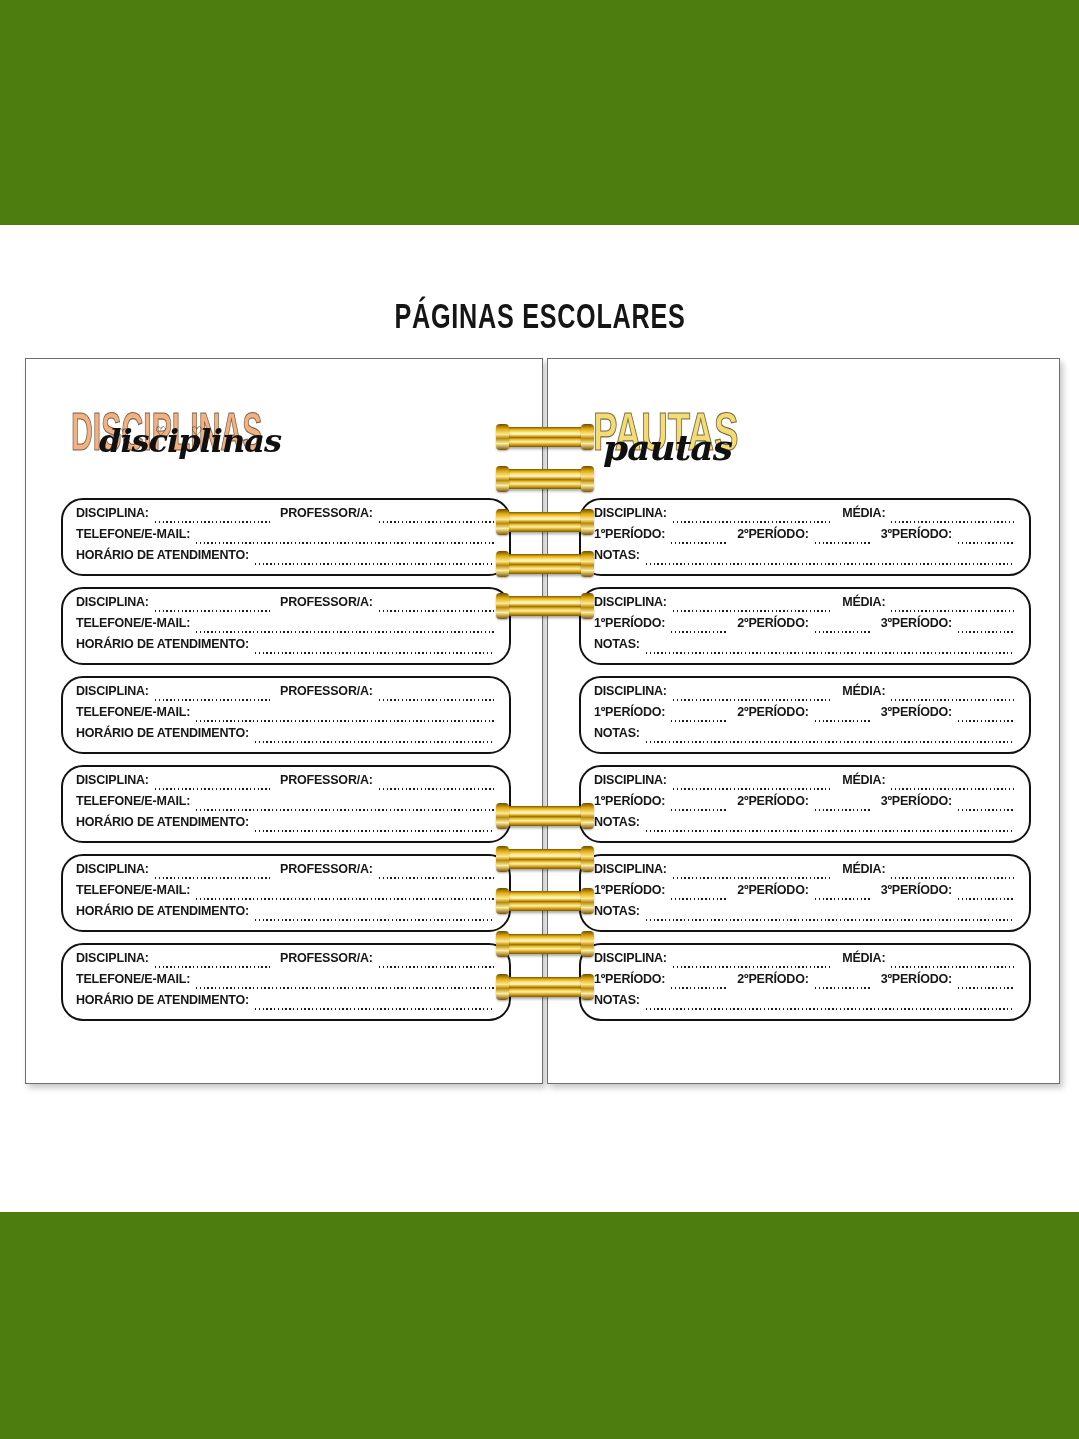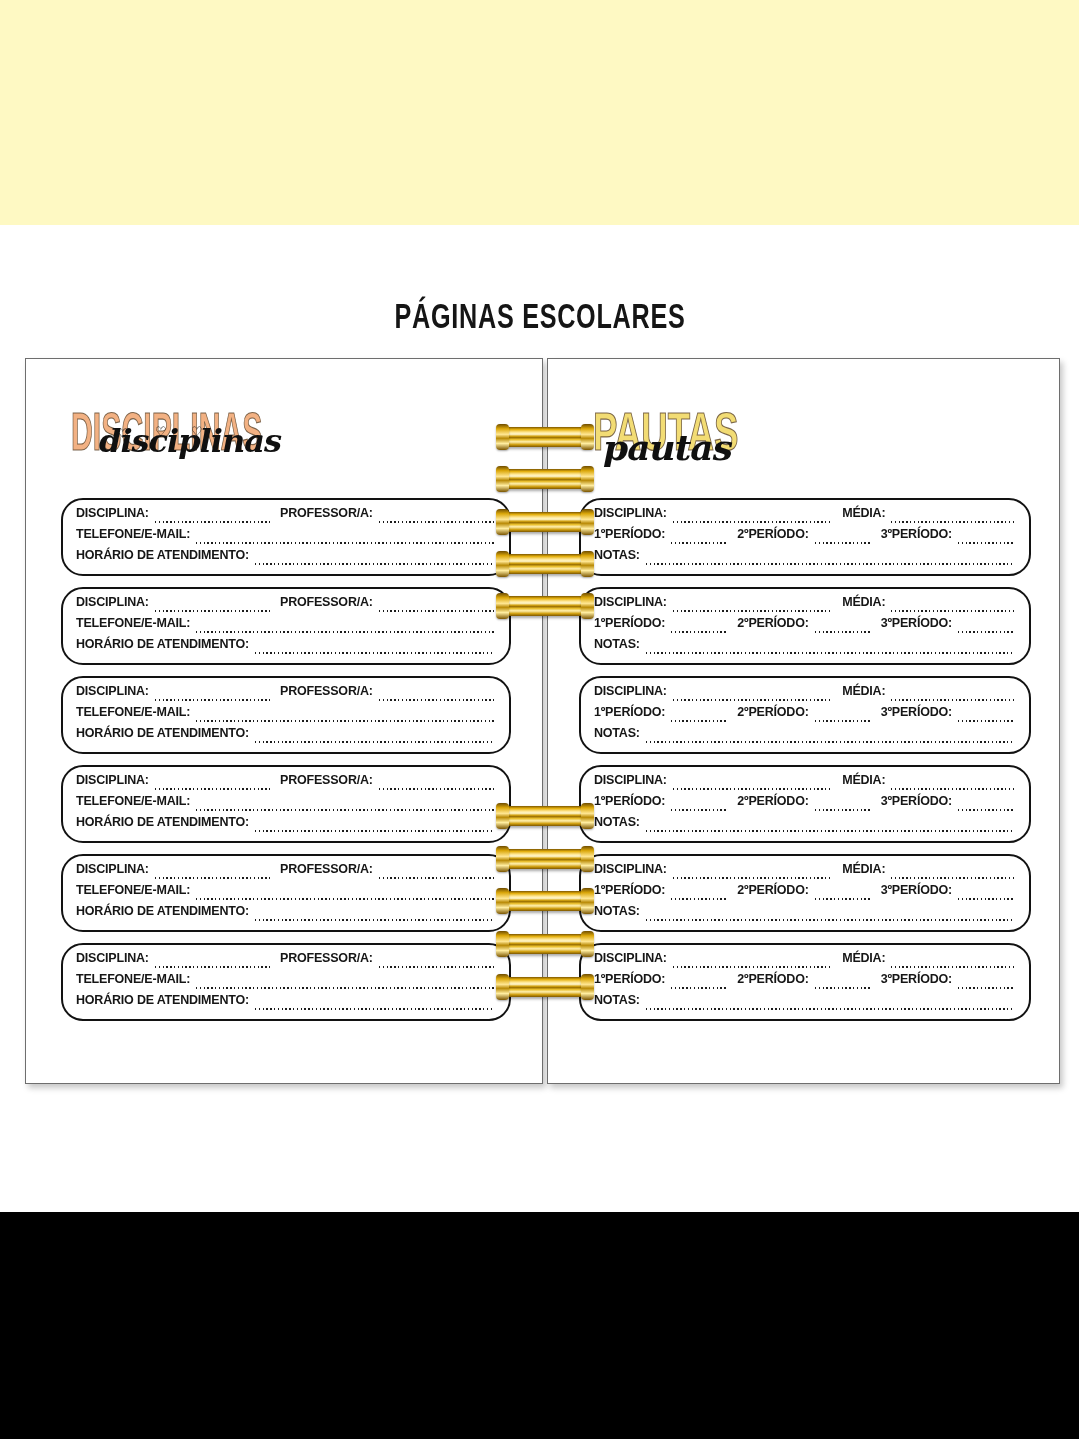--- a/index.html
+++ b/index.html
@@ -1,16 +1,16 @@
 <!DOCTYPE html>
 <html><head>
 <meta charset="utf-8">
 <style>
   html,body{margin:0;padding:0;background:#000;}
-  .stage{position:relative;width:1079px;height:1212px;background:#fef9c3;overflow:hidden;
+  .stage{position:relative;width:1079px;height:1439px;background:#4d7c0f;overflow:hidden;
          font-family:"Liberation Sans",sans-serif;}
   .canvas{position:absolute;left:0;top:225px;width:1079px;height:987px;background:#ffffff;}
 
   .main-title{position:absolute;left:0;top:296px;width:1079px;text-align:center;z-index:3;}
   .main-title span{display:inline-block;font-size:35px;font-weight:bold;color:#151515;
          letter-spacing:1px;transform:scaleX(0.72);transform-origin:center;white-space:nowrap;}
 
   .page{position:absolute;top:358px;height:726px;background:#fff;border:1.5px solid #6e6e6e;
         box-shadow:3px 4px 6px rgba(0,0,0,0.22);box-sizing:border-box;z-index:1;}
   .page.left{left:25px;width:518px;}

